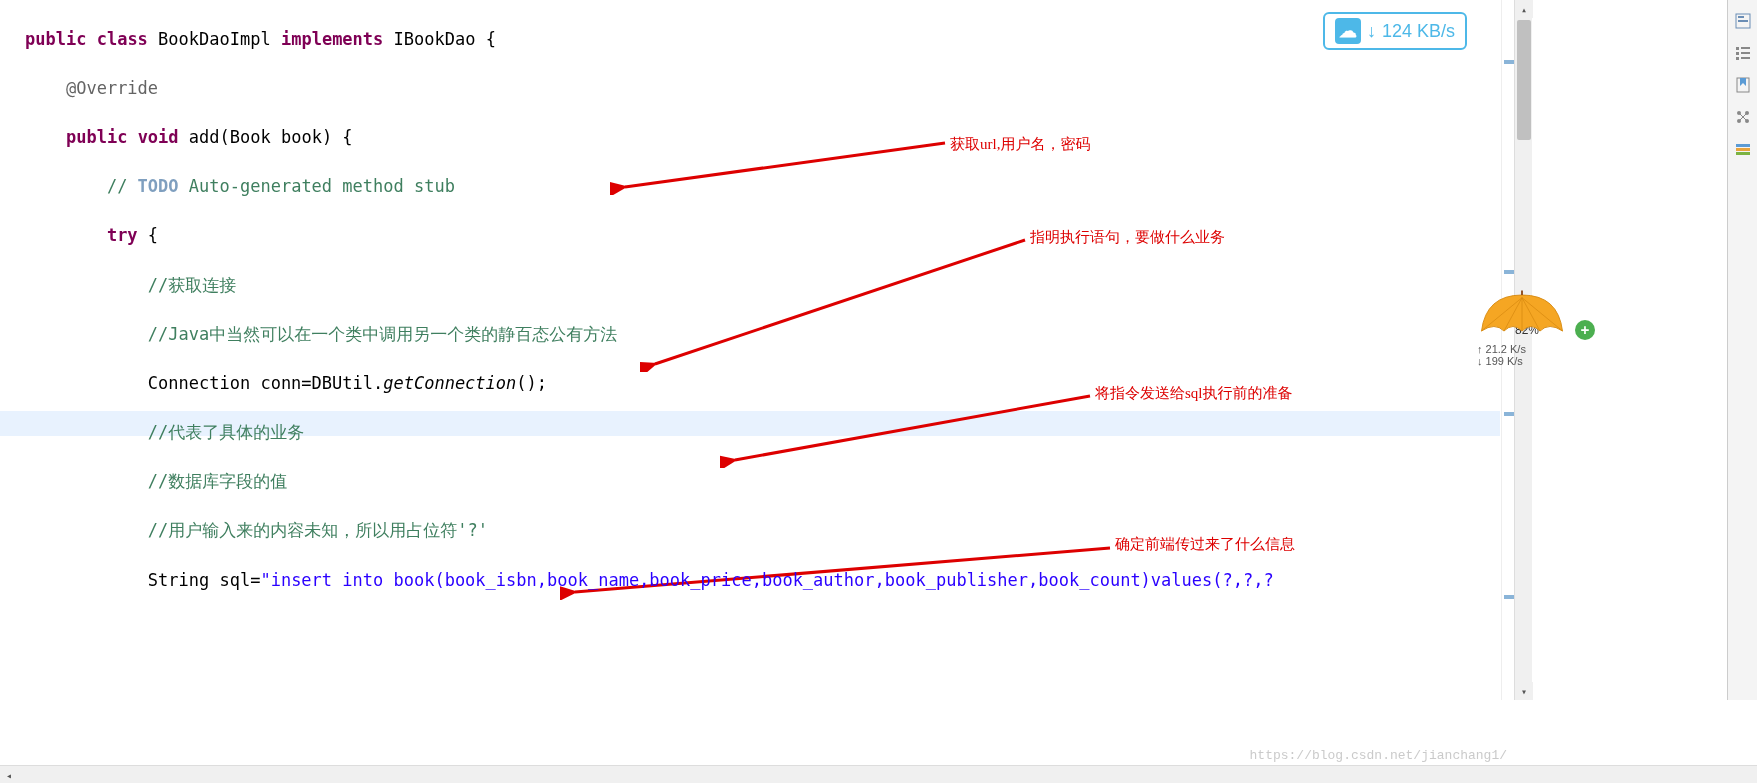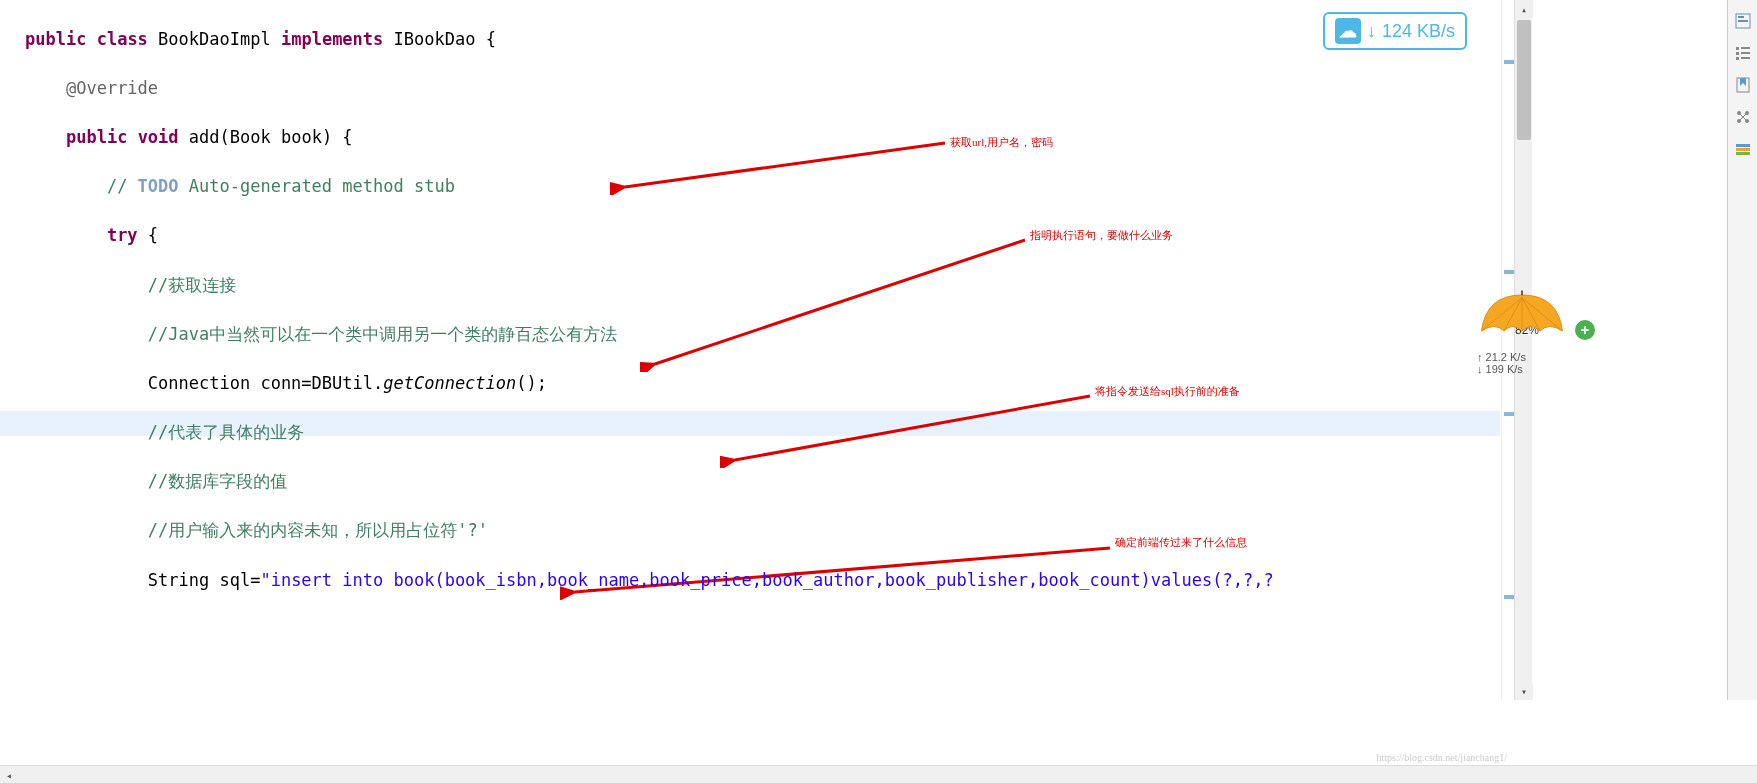--- a/index.html
+++ b/index.html
@@ -25,21 +25,21 @@
       padding: 2px 0 0 25px;
       line-height: 24.6px;
       white-space: pre;
     }
     .kw-purple { color: #7f0055; font-weight: bold; }
     .comment-green { color: #3f7f5f; }
     .comment-task { color: #7f9fbf; font-weight: bold; }
     .string-blue { color: #2a00ff; }
     .black { color: #000; }
     .italic { font-style: italic; }
-    .annotation1 { color: #dd0000; position: absolute; font-size: 11px; font-family: SimSun, serif; }
+    .annotation1 { color: #dd0000; position: absolute; font-size: 15px; font-family: SimSun, serif; }
     
     .arrow-svg {
       position: absolute;
       pointer-events: none;
     }
     
     .highlight-line {
       background: #e8f2fe;
       position: absolute;
       left: 0;
@@ -199,23 +199,23 @@
       align-items: center;
       justify-content: center;
       font-size: 14px;
       cursor: pointer;
     }
     
     .watermark {
       position: absolute;
       bottom: 20px;
       right: 250px;
-      font-size: 10px;
+      font-size: 13px;
       color: rgba(150,150,150,0.5);
-      font-family: Liberation Serif, serif;
+      font-family: Liberation Mono, monospace;
     }
     
     .code-line {
       position: relative;
       z-index: 2;
     }
   </style>
 </head>
 <body>
 
@@ -299,21 +299,21 @@
     <path d="M 50 5 Q 10 5 5 45 Q 20 35 30 45 Q 40 35 50 45 Q 60 35 70 45 Q 80 35 95 45 Q 90 5 50 5 Z" fill="#f5a623" stroke="#d68910" stroke-width="1"></path>
     <line x1="50" y1="5" x2="50" y2="0" stroke="#8b4513" stroke-width="2"></line>
     <line x1="5" y1="45" x2="50" y2="8" stroke="#d68910" stroke-width="0.8"></line>
     <line x1="30" y1="45" x2="50" y2="8" stroke="#d68910" stroke-width="0.8"></line>
     <line x1="50" y1="45" x2="50" y2="8" stroke="#d68910" stroke-width="0.8"></line>
     <line x1="70" y1="45" x2="50" y2="8" stroke="#d68910" stroke-width="0.8"></line>
     <line x1="95" y1="45" x2="50" y2="8" stroke="#d68910" stroke-width="0.8"></line>
   </svg>
   <div class="umbrella-stats">
     <div style="text-align:center; margin-top:-28px; font-size:12px; color:#333;">82%</div>
-    <div style="margin-top:14px;"><span>↑</span> <span>21.2 K/s</span></div>
+    <div style="margin-top:6px;"><span>↑</span> <span>21.2 K/s</span></div>
     <div><span>↓</span> <span>199 K/s</span></div>
   </div>
   <div class="plus-btn">+</div>
 </div>
 
 <div class="right-gutter">
   <div class="gutter-mark" style="top:60px;"></div>
   <div class="gutter-mark" style="top:270px;"></div>
   <div class="gutter-mark" style="top:412px;"></div>
   <div class="gutter-mark" style="top:595px;"></div>

